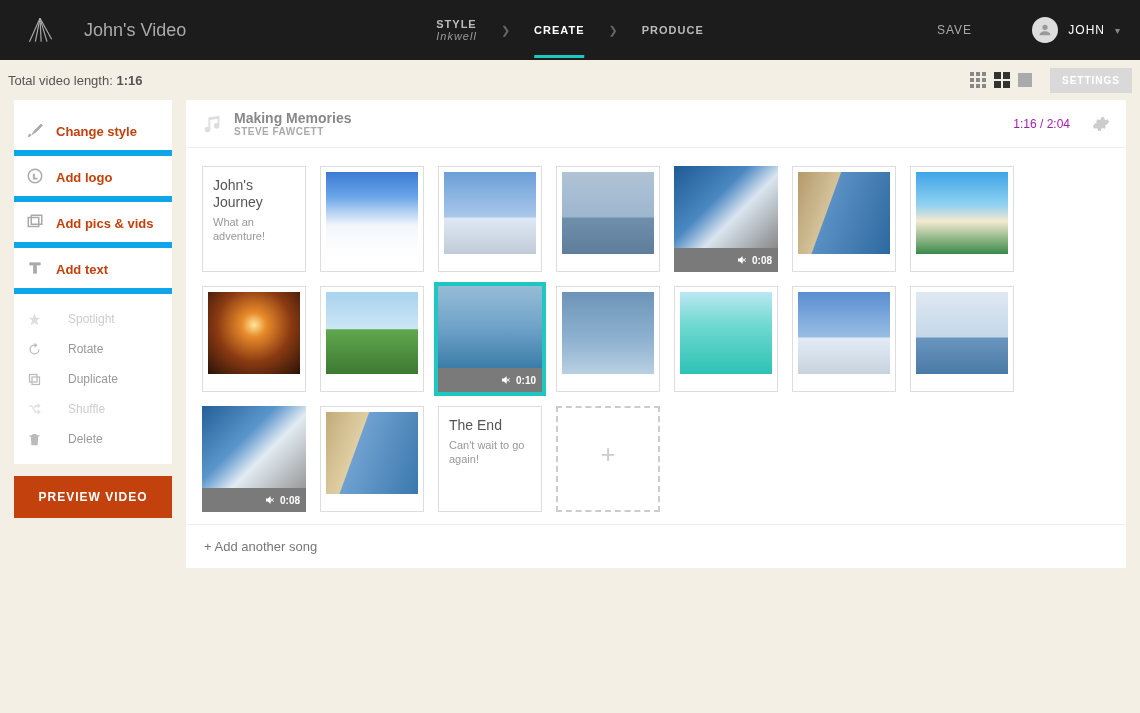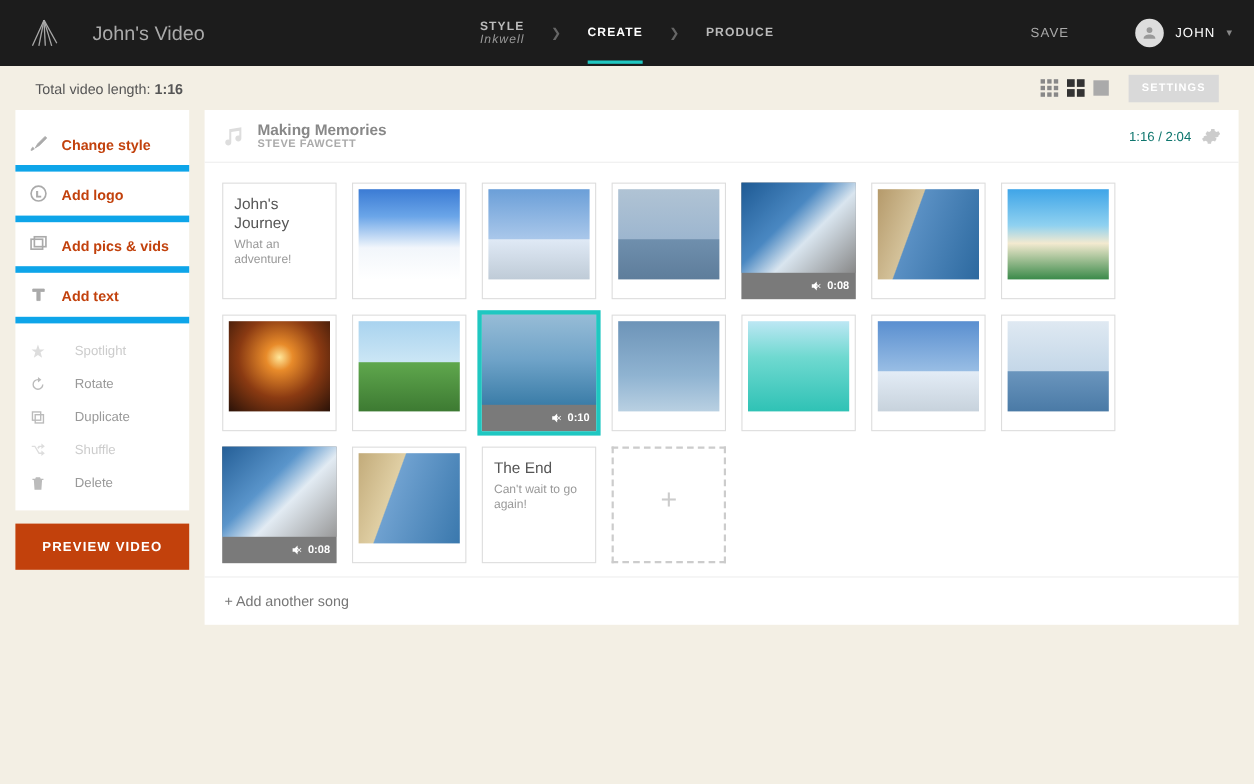--- a/index.html
+++ b/index.html
@@ -20,21 +20,21 @@
   .step.active::after { content:""; position:absolute; bottom:-22px; left:0; right:0; height:3px; background:#1fc7c1; }
   .chev { color:#666; font-size:11px; }
   .save { position:absolute; right:168px; color:#aaa; font-size:12px; letter-spacing:1px; }
   .user { position:absolute; right:20px; display:flex; align-items:center; gap:10px; }
   .avatar { width:26px; height:26px; border-radius:50%; background:#ddd; display:flex; align-items:center; justify-content:center; }
   .avatar svg { width:16px; height:16px; fill:#999; }
   .user-name { color:#fff; font-size:12px; letter-spacing:1px; }
   .user-caret { color:#888; font-size:10px; }
 
   
-  .subheader { height:40px; display:flex; align-items:center; padding:0 32px; color:#555; font-size:13px; }
+  .subheader { height:40px; display:flex; align-items:center; padding:0 8px; color:#555; font-size:13px; }
   .subheader .spacer { flex:1; }
   .viewbtn { width:16px; height:16px; margin:0 4px; display:inline-block; }
   .grid-sm { background:
       linear-gradient(#888 0 0) 0 0/4px 4px no-repeat,
       linear-gradient(#888 0 0) 6px 0/4px 4px no-repeat,
       linear-gradient(#888 0 0) 12px 0/4px 4px no-repeat,
       linear-gradient(#888 0 0) 0 6px/4px 4px no-repeat,
       linear-gradient(#888 0 0) 6px 6px/4px 4px no-repeat,
       linear-gradient(#888 0 0) 12px 6px/4px 4px no-repeat,
       linear-gradient(#888 0 0) 0 12px/4px 4px no-repeat,
@@ -66,21 +66,21 @@
 
   .preview-btn { width:100%; background:#c2410c; color:#fff; border:none; padding:14px 0; font-size:12px; font-weight:700; letter-spacing:1px; margin-top:12px; cursor:pointer; }
 
   
   .main { flex:1; background:#fff; }
   .song-hdr { display:flex; align-items:center; padding:10px 16px; border-bottom:1px solid #eee; }
   .music-ico { width:22px; height:22px; margin-right:10px; fill:#ddd; }
   .song-title { font-size:14px; font-weight:700; color:#888; }
   .song-artist { font-size:10px; font-weight:700; letter-spacing:.5px; color:#aaa; }
   .song-hdr .spacer { flex:1; }
-  .duration-info { font-size:12px; color:#0f766e; margin-right:9px; }
+  .duration-info { font-size:12px; color:#a21caf; margin-right:22px; }
   .gear { width:18px; height:18px; fill:#ccc; }
 
   .grid { padding:18px 16px 8px; display:flex; flex-wrap:wrap; gap:14px; }
 
   .clip { width:104px; height:106px; background:#fff; border:1px solid #ddd; padding:5px 5px 14px; position:relative; cursor:pointer; }
   .clip .art { width:92px; height:82px; }
   .clip.video { padding:0; border:none; background:#7a7a7a; width:104px; height:106px; }
   .clip.video .art { width:100%; height:82px; }
   .clip.video .vbar { position:absolute; bottom:0; left:0; right:0; height:24px; display:flex; align-items:center; justify-content:flex-end; padding:0 6px; gap:4px; }
   .clip.video .vt { color:#fff; font-size:10px; font-weight:700; }

